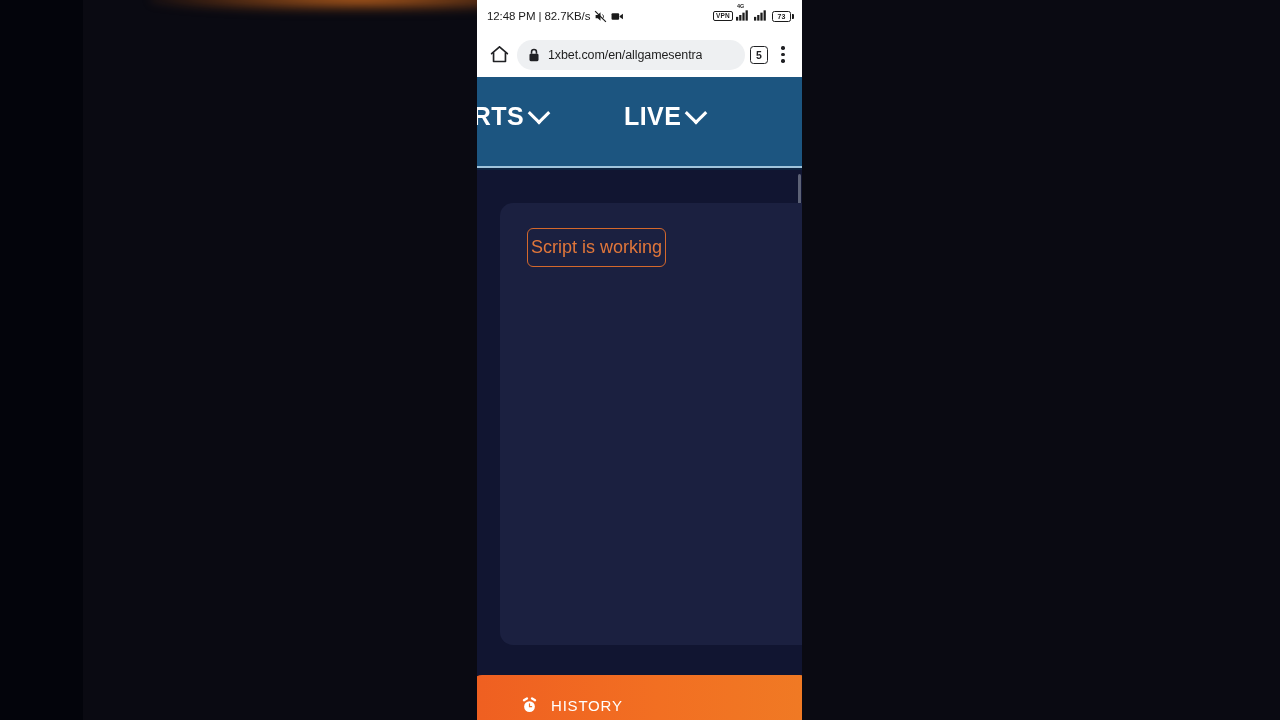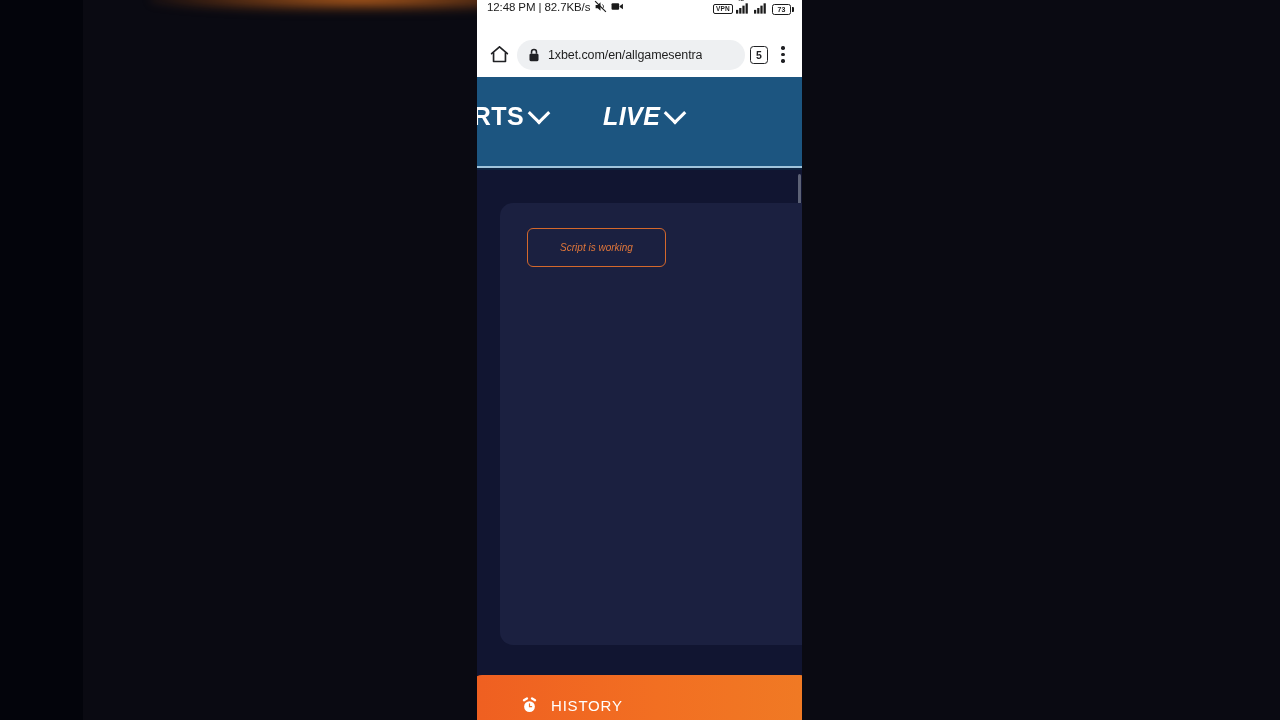--- a/index.html
+++ b/index.html
@@ -50,21 +50,21 @@
     background: #141834;
     overflow: hidden;
   }
 
   
   .statusbar {
     position: relative;
     height: 32px;
     background: #ffffff;
     display: flex;
-    align-items: flex-start;
+    align-items: center;
     justify-content: space-between;
     padding: 0 8px 0 10px;
     box-sizing: border-box;
   }
   .sb-left {
     display: flex;
     align-items: center;
     gap: 4px;
   }
   .sb-text {
@@ -204,21 +204,21 @@
     align-items: center;
     gap: 7px;
     color: #ffffff;
     font-size: 25px;
     font-weight: bold;
     letter-spacing: 0.4px;
     white-space: nowrap;
     cursor: pointer;
   }
   .nav-item.sports { margin-left: -24px; }
-  .nav-item.live   { margin-left: 56px; font-style: italic; }
+  .nav-item.live   { margin-left: 77px; }
   .chev {
     display: inline-block;
     width: 13px; height: 13px;
     border-right: 3px solid #ffffff;
     border-bottom: 3px solid #ffffff;
     transform: rotate(45deg) translate(-2px,-2px);
   }
   .nav-underline {
     position: absolute;
     left: 0; bottom: 0;
@@ -256,28 +256,27 @@
     border-radius: 13px;
   }
   .script-btn {
     position: absolute;
     left: 27px; top: 25px;
     width: 139px; height: 39px;
     border: 1.6px solid #d4682c;
     border-radius: 6px;
     background: transparent;
     color: #e0763a;
-    font-size: 10px;
+    font-size: 18px;
     font-family: "Liberation Sans", sans-serif;
     display: flex;
     align-items: center;
     justify-content: center;
     cursor: pointer;
     box-sizing: border-box;
-    font-style: italic;
   }
   .history-bar {
     position: absolute;
     left: -6px;
     top: 505px;
     width: 340px;
     height: 60px;
     background: linear-gradient(to right, #ef5f21 0%, #f26f22 55%, #f07a24 100%);
     border-radius: 11px;
     display: flex;

